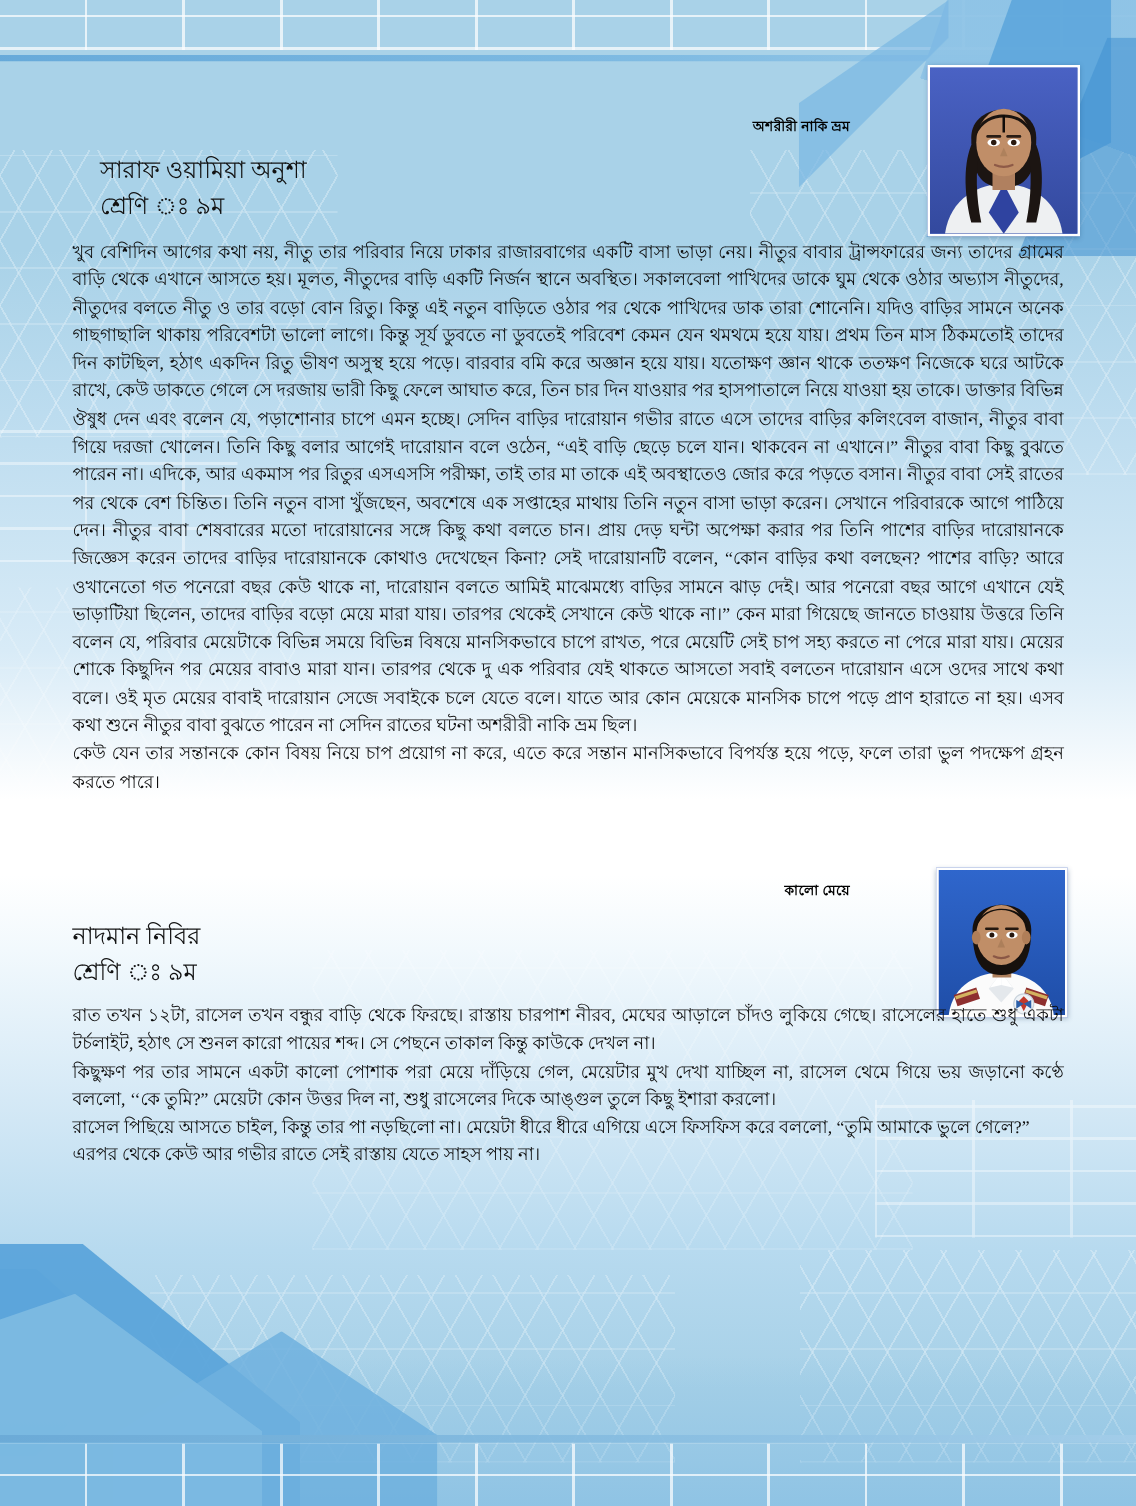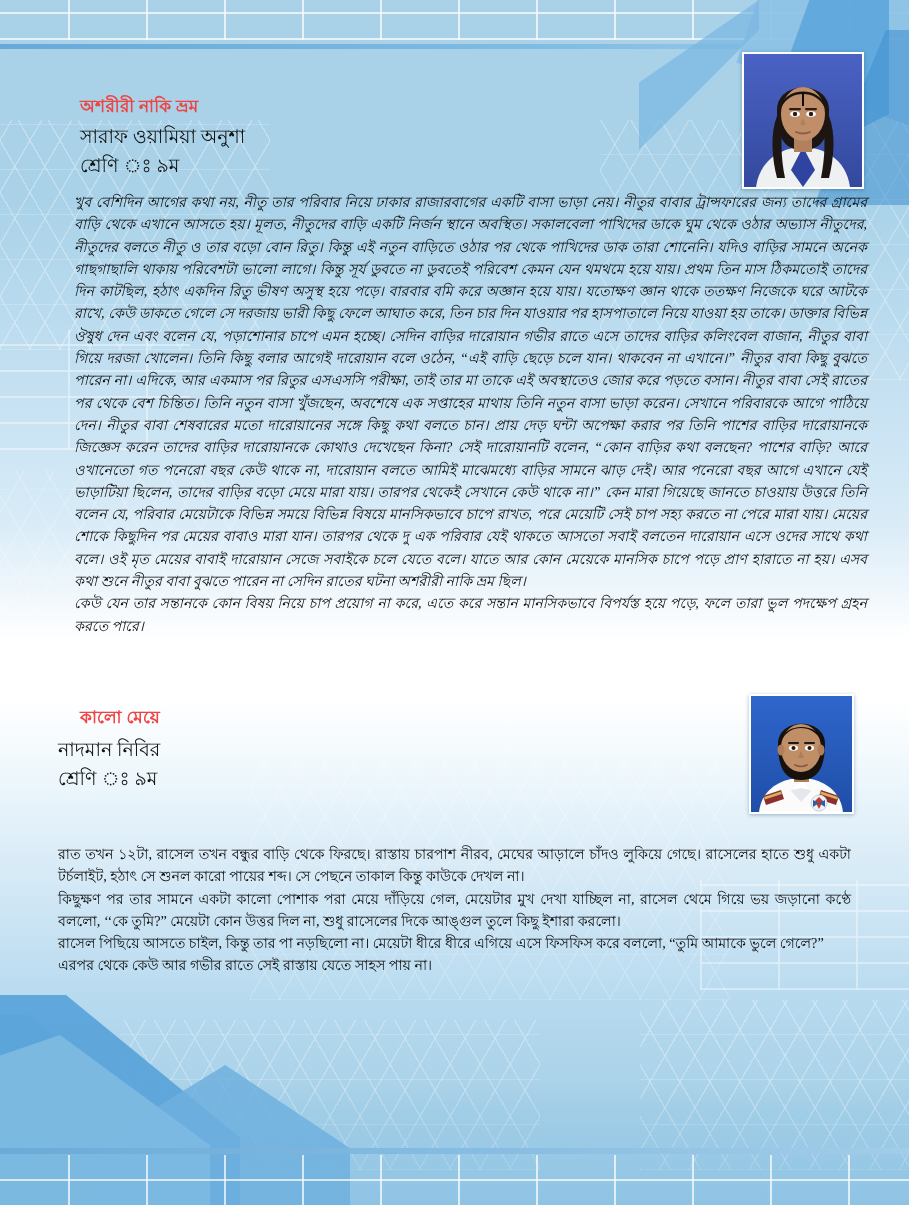--- a/index.html
+++ b/index.html
@@ -84,21 +84,21 @@
     background:#3f8fd0;clip-path:polygon(0 0,55% 0,100% 48%,55% 100%,0 100%);opacity:.5;}
   #wash-bottom{left:0;bottom:0;width:909px;height:120px;
     background:linear-gradient(180deg,rgba(143,196,230,0) 0%,rgba(124,185,226,.55) 100%);}
 
   
   #content{position:absolute;inset:0;z-index:5;}
 
   .article{position:absolute;left:0;width:909px;}
 
   .art-title{
-    text-align:left;font-size:17px;font-weight:bold;color:#ef4444;
+    text-align:right;font-size:11px;font-weight:bold;color:#000000;
     letter-spacing:.3px;
   }
   .byline{font-size:19px;color:#111;line-height:1.55;}
   .byline div{white-space:nowrap;}
 
   .body-text{
     font-size:14.2px;color:#0d0d0d;line-height:1.57;
     text-align:justify;text-justify:inter-word;
   }
   .body-text p{margin:0;}
@@ -186,21 +186,21 @@
       </svg>
     </div>
 
     <div class="art-title" style="position:absolute;left:80px;top:93px;width:600px;">অশরীরী নাকি ভ্রম</div>
 
     <div class="byline" style="position:absolute;left:80px;top:122px;">
       <div>সারাফ ওয়ামিয়া অনুশা</div>
       <div>শ্রেণি ঃ ৯ম</div>
     </div>
 
-    <div class="body-text" style="position:absolute;left:74px;top:191px;width:793px;font-style:italic;">
+    <div class="body-text" style="position:absolute;left:58px;top:191px;width:793px;">
       <p>খুব বেশিদিন আগের কথা নয়, নীতু তার পরিবার নিয়ে ঢাকার রাজারবাগের একটি বাসা ভাড়া নেয়। নীতুর বাবার ট্রান্সফারের জন্য তাদের গ্রামের বাড়ি থেকে এখানে আসতে হয়। মূলত, নীতুদের বাড়ি একটি নির্জন স্থানে অবস্থিত। সকালবেলা পাখিদের ডাকে ঘুম থেকে ওঠার অভ্যাস নীতুদের, নীতুদের বলতে নীতু ও তার বড়ো বোন রিতু। কিন্তু এই নতুন বাড়িতে ওঠার পর থেকে পাখিদের ডাক তারা শোনেনি। যদিও বাড়ির সামনে অনেক গাছগাছালি থাকায় পরিবেশটা ভালো লাগে। কিন্তু সূর্য ডুবতে না ডুবতেই পরিবেশ কেমন যেন থমথমে হয়ে যায়। প্রথম তিন মাস ঠিকমতোই তাদের দিন কাটছিল, হঠাৎ একদিন রিতু ভীষণ অসুস্থ হয়ে পড়ে। বারবার বমি করে অজ্ঞান হয়ে যায়। যতোক্ষণ জ্ঞান থাকে ততক্ষণ নিজেকে ঘরে আটকে রাখে, কেউ ডাকতে গেলে সে দরজায় ভারী কিছু ফেলে আঘাত করে, তিন চার দিন যাওয়ার পর হাসপাতালে নিয়ে যাওয়া হয় তাকে। ডাক্তার বিভিন্ন ঔষুধ দেন এবং বলেন যে, পড়াশোনার চাপে এমন হচ্ছে। সেদিন বাড়ির দারোয়ান গভীর রাতে এসে তাদের বাড়ির কলিংবেল বাজান, নীতুর বাবা গিয়ে দরজা খোলেন। তিনি কিছু বলার আগেই দারোয়ান বলে ওঠেন, “এই বাড়ি ছেড়ে চলে যান। থাকবেন না এখানে।” নীতুর বাবা কিছু বুঝতে পারেন না। এদিকে, আর একমাস পর রিতুর এসএসসি পরীক্ষা, তাই তার মা তাকে এই অবস্থাতেও জোর করে পড়তে বসান। নীতুর বাবা সেই রাতের পর থেকে বেশ চিন্তিত। তিনি নতুন বাসা খুঁজছেন, অবশেষে এক সপ্তাহের মাথায় তিনি নতুন বাসা ভাড়া করেন। সেখানে পরিবারকে আগে পাঠিয়ে দেন। নীতুর বাবা শেষবারের মতো দারোয়ানের সঙ্গে কিছু কথা বলতে চান। প্রায় দেড় ঘন্টা অপেক্ষা করার পর তিনি পাশের বাড়ির দারোয়ানকে জিজ্ঞেস করেন তাদের বাড়ির দারোয়ানকে কোথাও দেখেছেন কিনা? সেই দারোয়ানটি বলেন, “কোন বাড়ির কথা বলছেন? পাশের বাড়ি? আরে ওখানেতো গত পনেরো বছর কেউ থাকে না, দারোয়ান বলতে আমিই মাঝেমধ্যে বাড়ির সামনে ঝাড় দেই। আর পনেরো বছর আগে এখানে যেই ভাড়াটিয়া ছিলেন, তাদের বাড়ির বড়ো মেয়ে মারা যায়। তারপর থেকেই সেখানে কেউ থাকে না।” কেন মারা গিয়েছে জানতে চাওয়ায় উত্তরে তিনি বলেন যে, পরিবার মেয়েটাকে বিভিন্ন সময়ে বিভিন্ন বিষয়ে মানসিকভাবে চাপে রাখত, পরে মেয়েটি সেই চাপ সহ্য করতে না পেরে মারা যায়। মেয়ের শোকে কিছুদিন পর মেয়ের বাবাও মারা যান। তারপর থেকে দু এক পরিবার যেই থাকতে আসতো সবাই বলতেন দারোয়ান এসে ওদের সাথে কথা বলে। ওই মৃত মেয়ের বাবাই দারোয়ান সেজে সবাইকে চলে যেতে বলে। যাতে আর কোন মেয়েকে মানসিক চাপে পড়ে প্রাণ হারাতে না হয়। এসব কথা শুনে নীতুর বাবা বুঝতে পারেন না সেদিন রাতের ঘটনা অশরীরী নাকি ভ্রম ছিল।</p>
       <p>কেউ যেন তার সন্তানকে কোন বিষয় নিয়ে চাপ প্রয়োগ না করে, এতে করে সন্তান মানসিকভাবে বিপর্যস্ত হয়ে পড়ে, ফলে তারা ভুল পদক্ষেপ গ্রহন করতে পারে।</p>
     </div>
   </div>
 
   <div class="article" style="top:0;">
 
     <div class="photo" style="left:749px;top:694px;width:101px;height:116px;">
       <svg viewBox="0 0 101 116" preserveAspectRatio="none" aria-hidden="true">
         <defs>
@@ -251,21 +251,21 @@
       </svg>
     </div>
 
     <div class="art-title" style="position:absolute;left:80px;top:704px;width:600px;">কালো মেয়ে</div>
 
     <div class="byline" style="position:absolute;left:58px;top:735px;">
       <div>নাদমান নিবির</div>
       <div>শ্রেণি ঃ ৯ম</div>
     </div>
 
-    <div class="body-text" style="position:absolute;left:58px;top:802px;width:793px;margin-top:41px;">
+    <div class="body-text" style="position:absolute;left:58px;top:802px;width:793px;">
       <p>রাত তখন ১২টা, রাসেল তখন বন্ধুর বাড়ি থেকে ফিরছে। রাস্তায় চারপাশ নীরব, মেঘের আড়ালে চাঁদও লুকিয়ে গেছে। রাসেলের হাতে শুধু একটা টর্চলাইট, হঠাৎ সে শুনল কারো পায়ের শব্দ। সে পেছনে তাকাল কিন্তু কাউকে দেখল না।</p>
       <p>কিছুক্ষণ পর তার সামনে একটা কালো পোশাক পরা মেয়ে দাঁড়িয়ে গেল, মেয়েটার মুখ দেখা যাচ্ছিল না, রাসেল থেমে গিয়ে ভয় জড়ানো কণ্ঠে বললো, ‘‘কে তুমি?” মেয়েটা কোন উত্তর দিল না, শুধু রাসেলের দিকে আঙ্গুল তুলে কিছু ইশারা করলো।</p>
       <p>রাসেল পিছিয়ে আসতে চাইল, কিন্তু তার পা নড়ছিলো না। মেয়েটা ধীরে ধীরে এগিয়ে এসে ফিসফিস করে বললো, “তুমি আমাকে ভুলে গেলে?”</p>
       <p>এরপর থেকে কেউ আর গভীর রাতে সেই রাস্তায় যেতে সাহস পায় না।</p>
     </div>
   </div>
 
 </div>
 
 </body></html>

